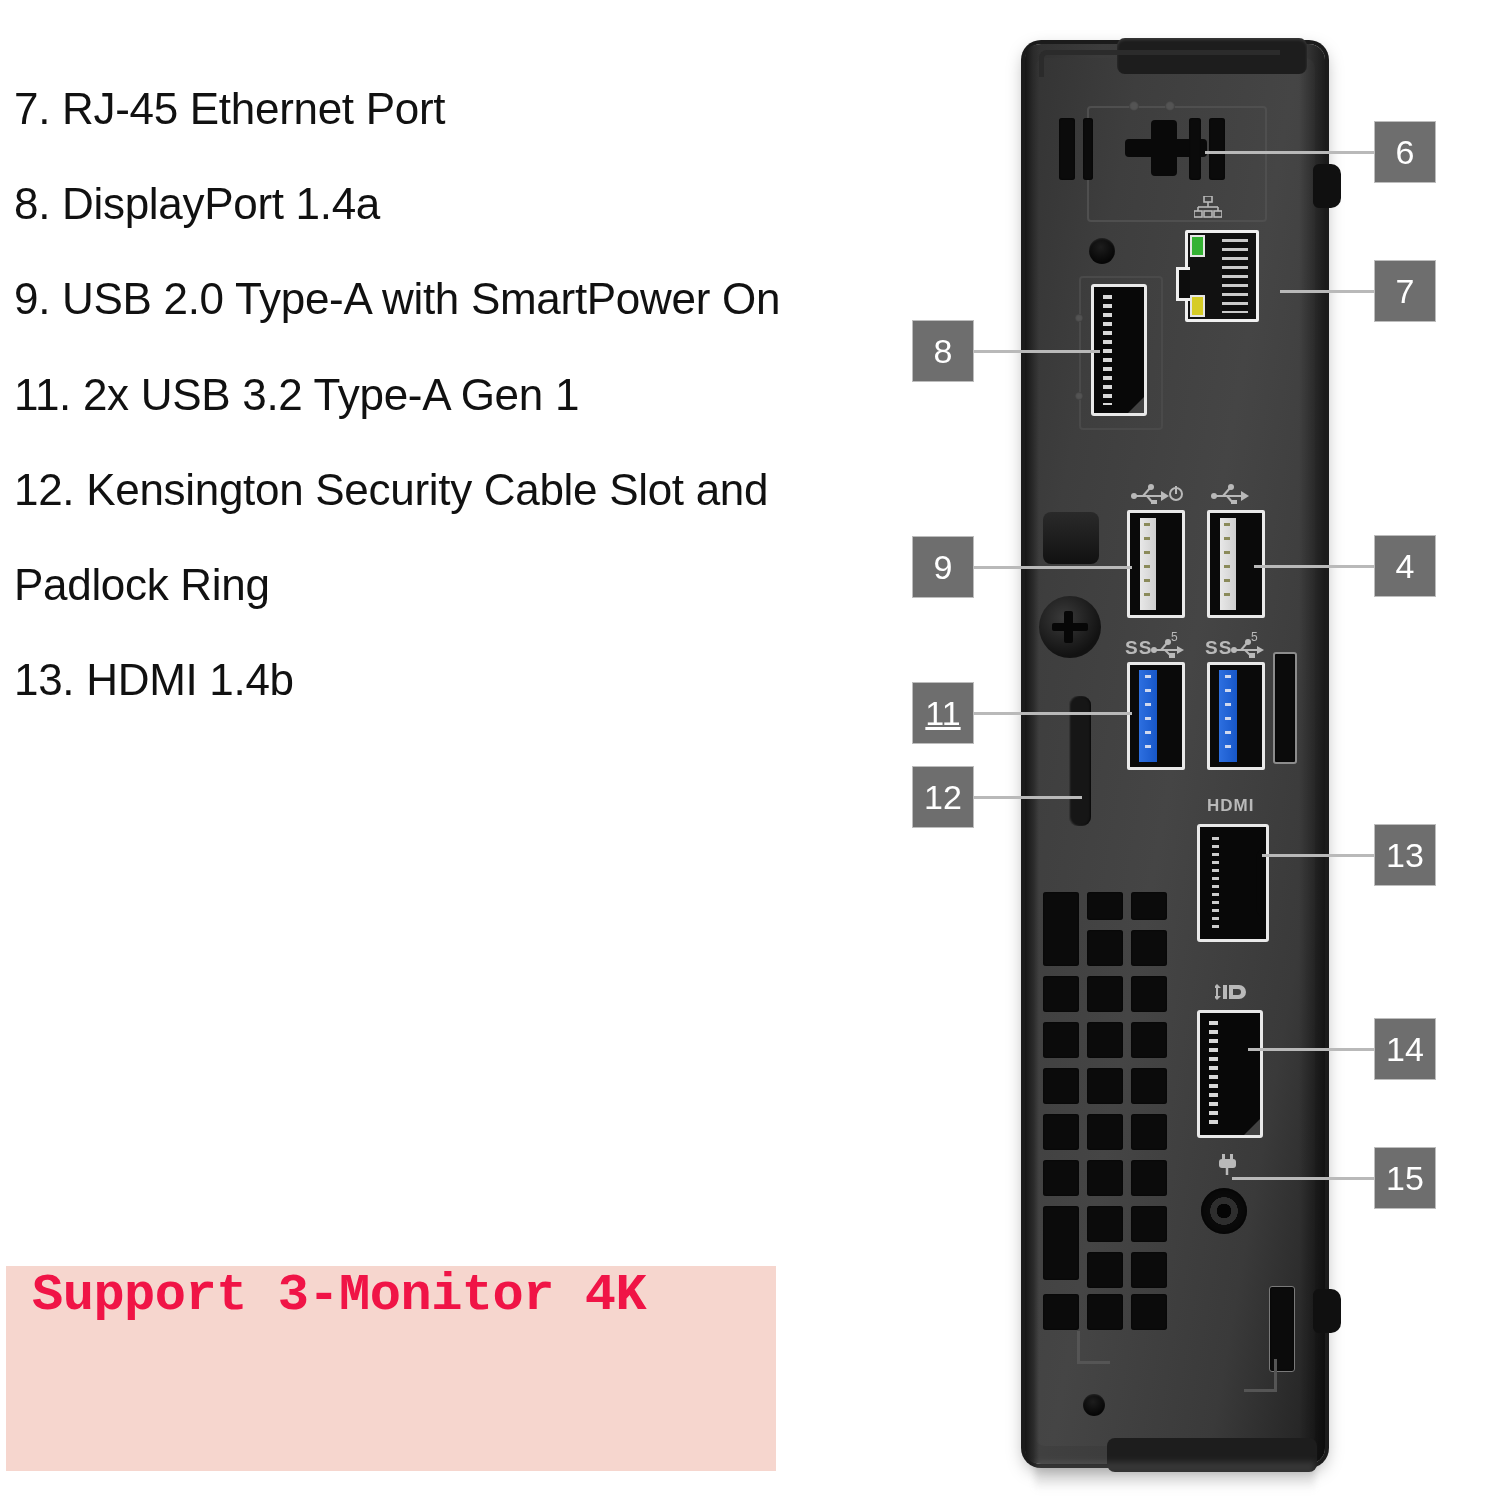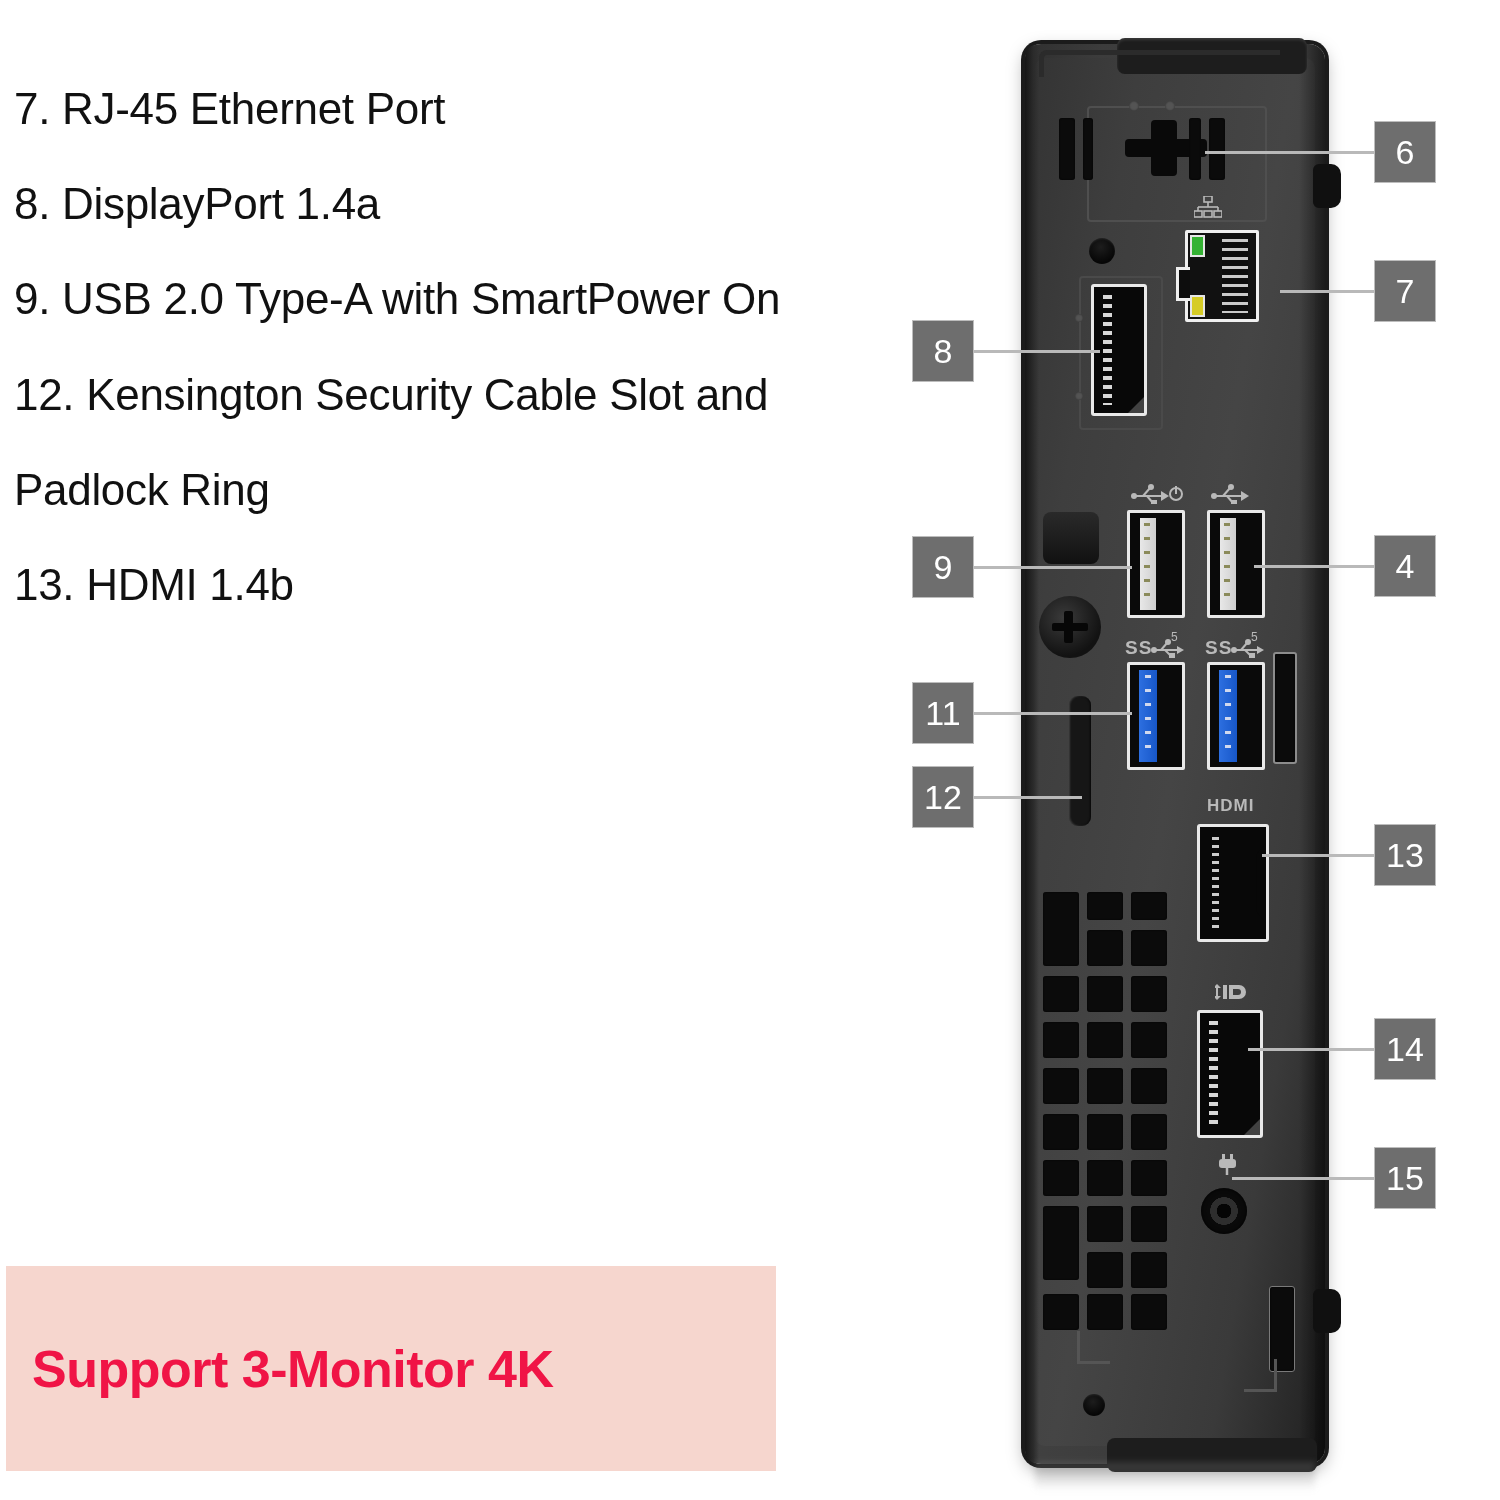--- a/index.html
+++ b/index.html
@@ -29,21 +29,21 @@
     white-space:nowrap;
   }
 
   
   .promo{
     position:absolute;
     left:6px; top:1266px;
     width:770px; height:205px;
     background:#f6d6ce;
     display:flex;
-    align-items:center;
+    font-family:Liberation Mono, monospace;
   }
   .promo-text{
     font-size:52px;
     font-weight:bold;
     color:#f01446;
     letter-spacing:-0.5px;
     padding-left:26px;
     white-space:nowrap;
   }
 
@@ -338,20 +338,21 @@
 </style>
 </head>
 <body>
 
 <div id="stage">
 
   <div class="legend">
     <div class="legend-item">7. RJ-45 Ethernet Port</div>
     <div class="legend-item">8. DisplayPort 1.4a</div>
     <div class="legend-item">9. USB 2.0 Type-A with SmartPower On</div>
+    <div class="legend-item">11. 2x USB 3.2 Type-A Gen 1</div>
     <div class="legend-item">12. Kensington Security Cable Slot and</div>
     <div class="legend-item">Padlock Ring</div>
     <div class="legend-item">13. HDMI 1.4b</div>
   </div>
 
   <div class="promo">
     <div class="promo-text">Support 3-Monitor 4K</div>
   </div>
 
   <div class="device">
@@ -577,21 +578,21 @@
   <div class="leader" style="left:972px;top:350px;width:128px;"></div>
   <div class="callout" style="left:912px;top:320px;">8</div>
 
   <div class="leader" style="left:972px;top:566px;width:160px;"></div>
   <div class="callout" style="left:912px;top:536px;">9</div>
 
   <div class="leader" style="left:1254px;top:565px;width:122px;"></div>
   <div class="callout" style="left:1374px;top:535px;">4</div>
 
   <div class="leader" style="left:972px;top:712px;width:160px;"></div>
-  <div class="callout" style="left:912px;top:682px;">11</div>
+  <div class="callout" style="left:912px;top:682px;text-decoration:underline;">11</div>
 
   <div class="leader" style="left:972px;top:796px;width:110px;"></div>
   <div class="callout" style="left:912px;top:766px;">12</div>
 
   <div class="leader" style="left:1262px;top:854px;width:114px;"></div>
   <div class="callout" style="left:1374px;top:824px;">13</div>
 
   <div class="leader" style="left:1248px;top:1048px;width:128px;"></div>
   <div class="callout" style="left:1374px;top:1018px;text-align:center;">14</div>
 

